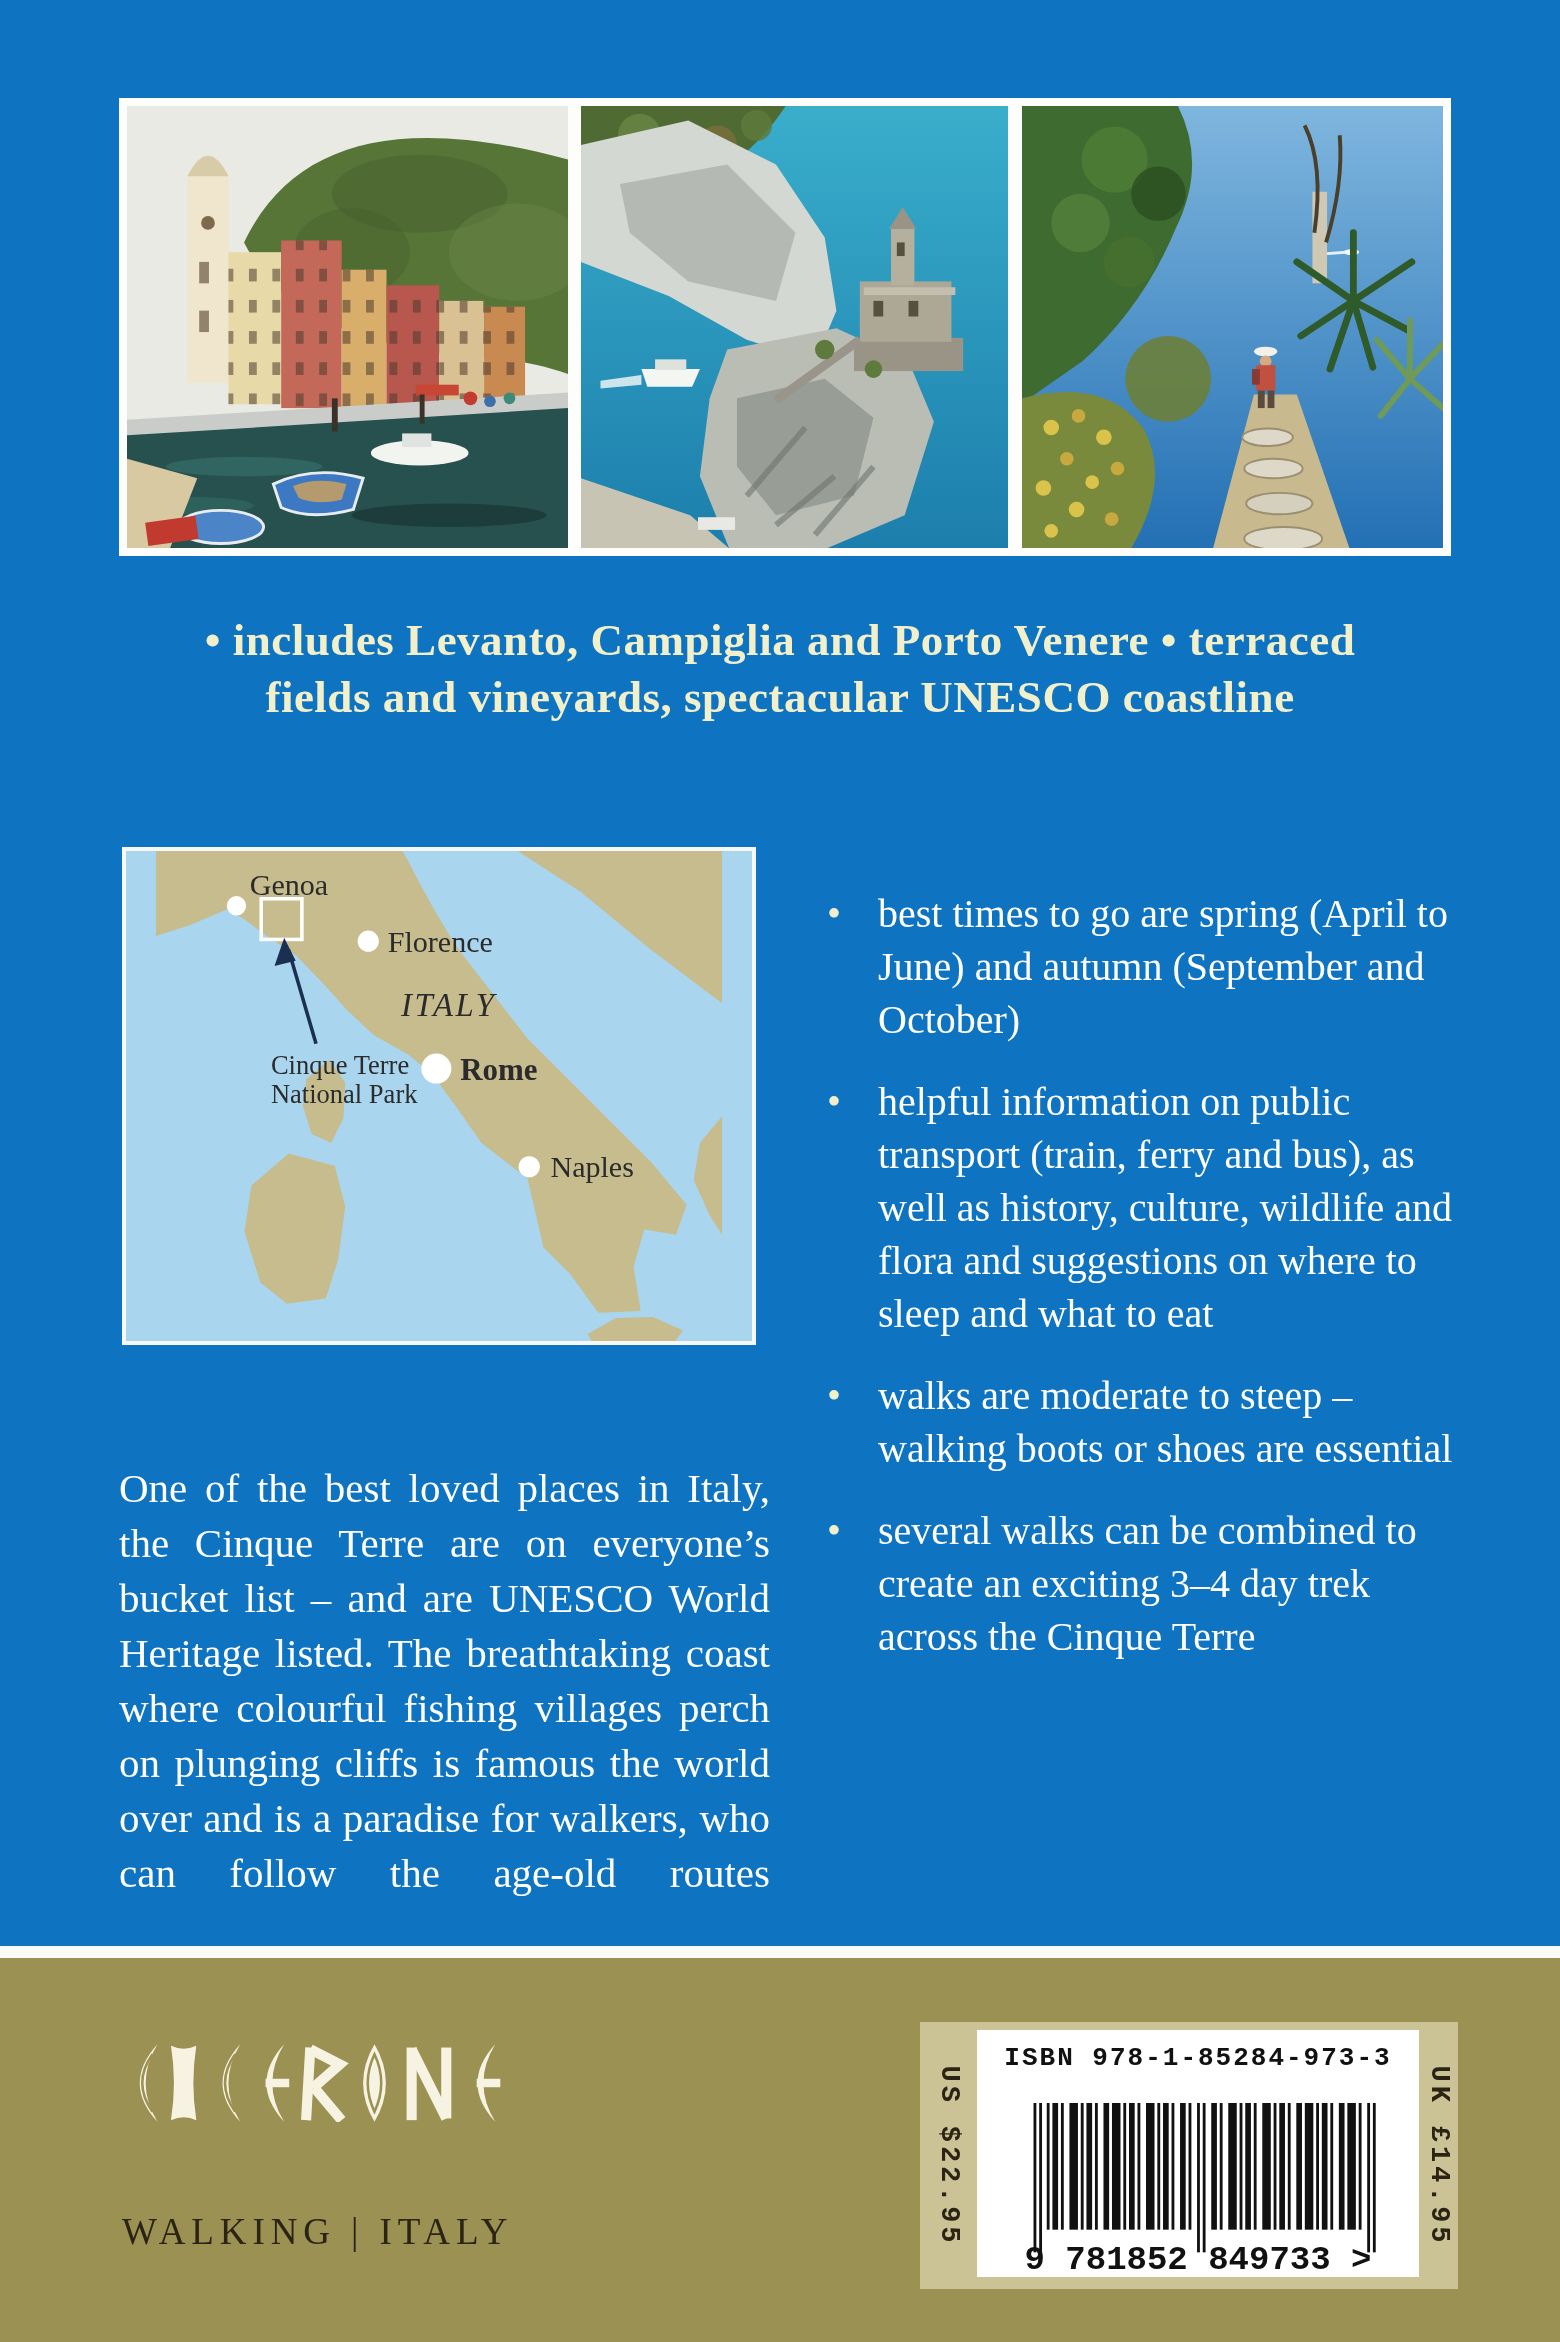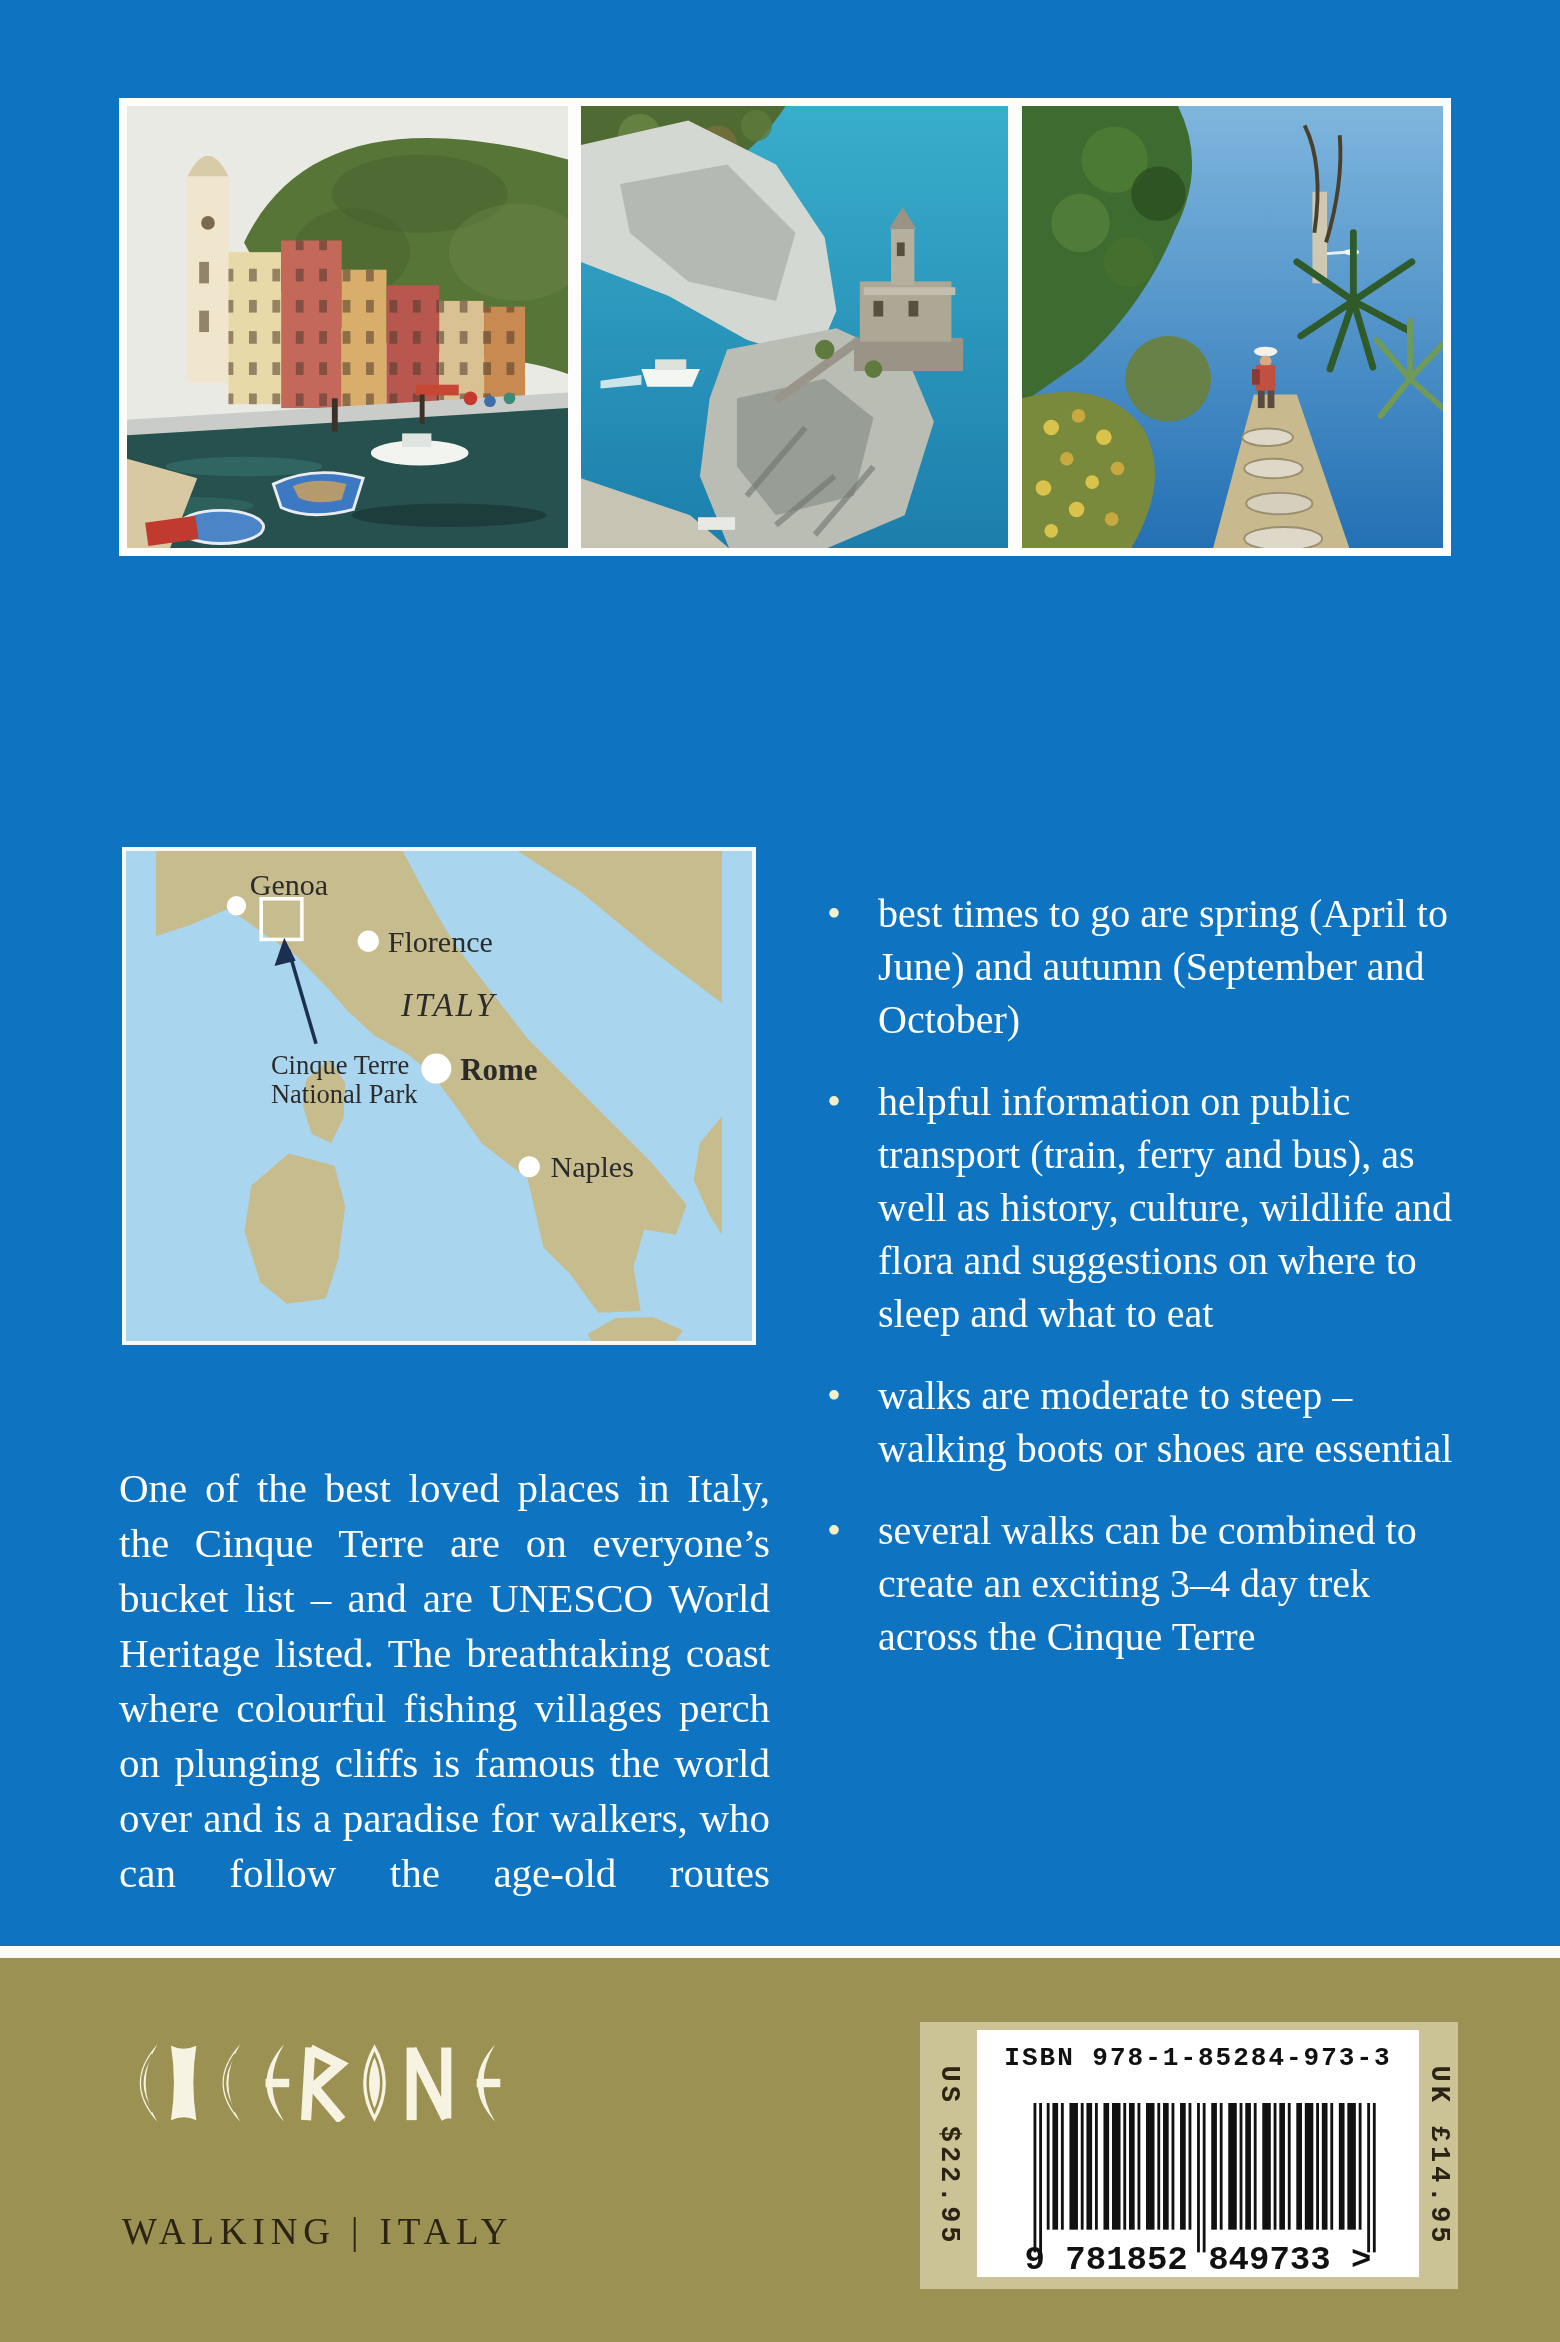--- a/index.html
+++ b/index.html
@@ -189,20 +189,22 @@
         </g>
         <g stroke="#6F9A58" stroke-width="6" stroke-linecap="round">
           <path d="M398,280 L398,220 M398,280 L432,244 M398,280 L364,240 M398,280 L432,310 M398,280 L368,318"></path>
         </g>
         <path d="M300,130 Q310,60 290,20 M312,140 Q330,80 326,30" stroke="#4A3F2A" stroke-width="4" fill="none"></path>
       </svg>
     </div>
   </div>
 
   <div class="heading">
+    <div>• includes Levanto, Campiglia and Porto Venere • terraced</div>
+    <div>fields and vineyards, spectacular UNESCO coastline</div>
   </div>
 
   <div class="map-panel">
     <svg viewBox="0 0 640 554">
       <rect width="640" height="554" fill="#A9D6EE"></rect>
       <path fill="#C6BC8E" d="M0,0 L279,0 C300,40 322,82 345,115 L420,212 L500,292 L560,352 L600,400 L588,434 L552,428 L540,470 L548,520 L500,522 L468,478 L438,448 L420,370 L400,355 L368,330 L340,290 L312,252 L285,230 L246,208 L216,180 L192,153 L158,118 L128,98 L98,76 L80,66 L38,84 L0,96 Z"></path>
       <path fill="#C6BC8E" d="M409,0 L640,0 L640,172 L560,112 L480,46 Z"></path>
       <path fill="#C6BC8E" d="M640,300 L615,330 L608,372 L626,412 L640,434 Z"></path>
       <path fill="#C6BC8E" d="M196,236 L214,262 L212,302 L198,330 L176,320 L166,288 L170,258 Z"></path>
       <path fill="#C6BC8E" d="M150,342 L202,356 L214,402 L206,462 L192,506 L148,512 L118,488 L100,430 L108,378 Z"></path>

